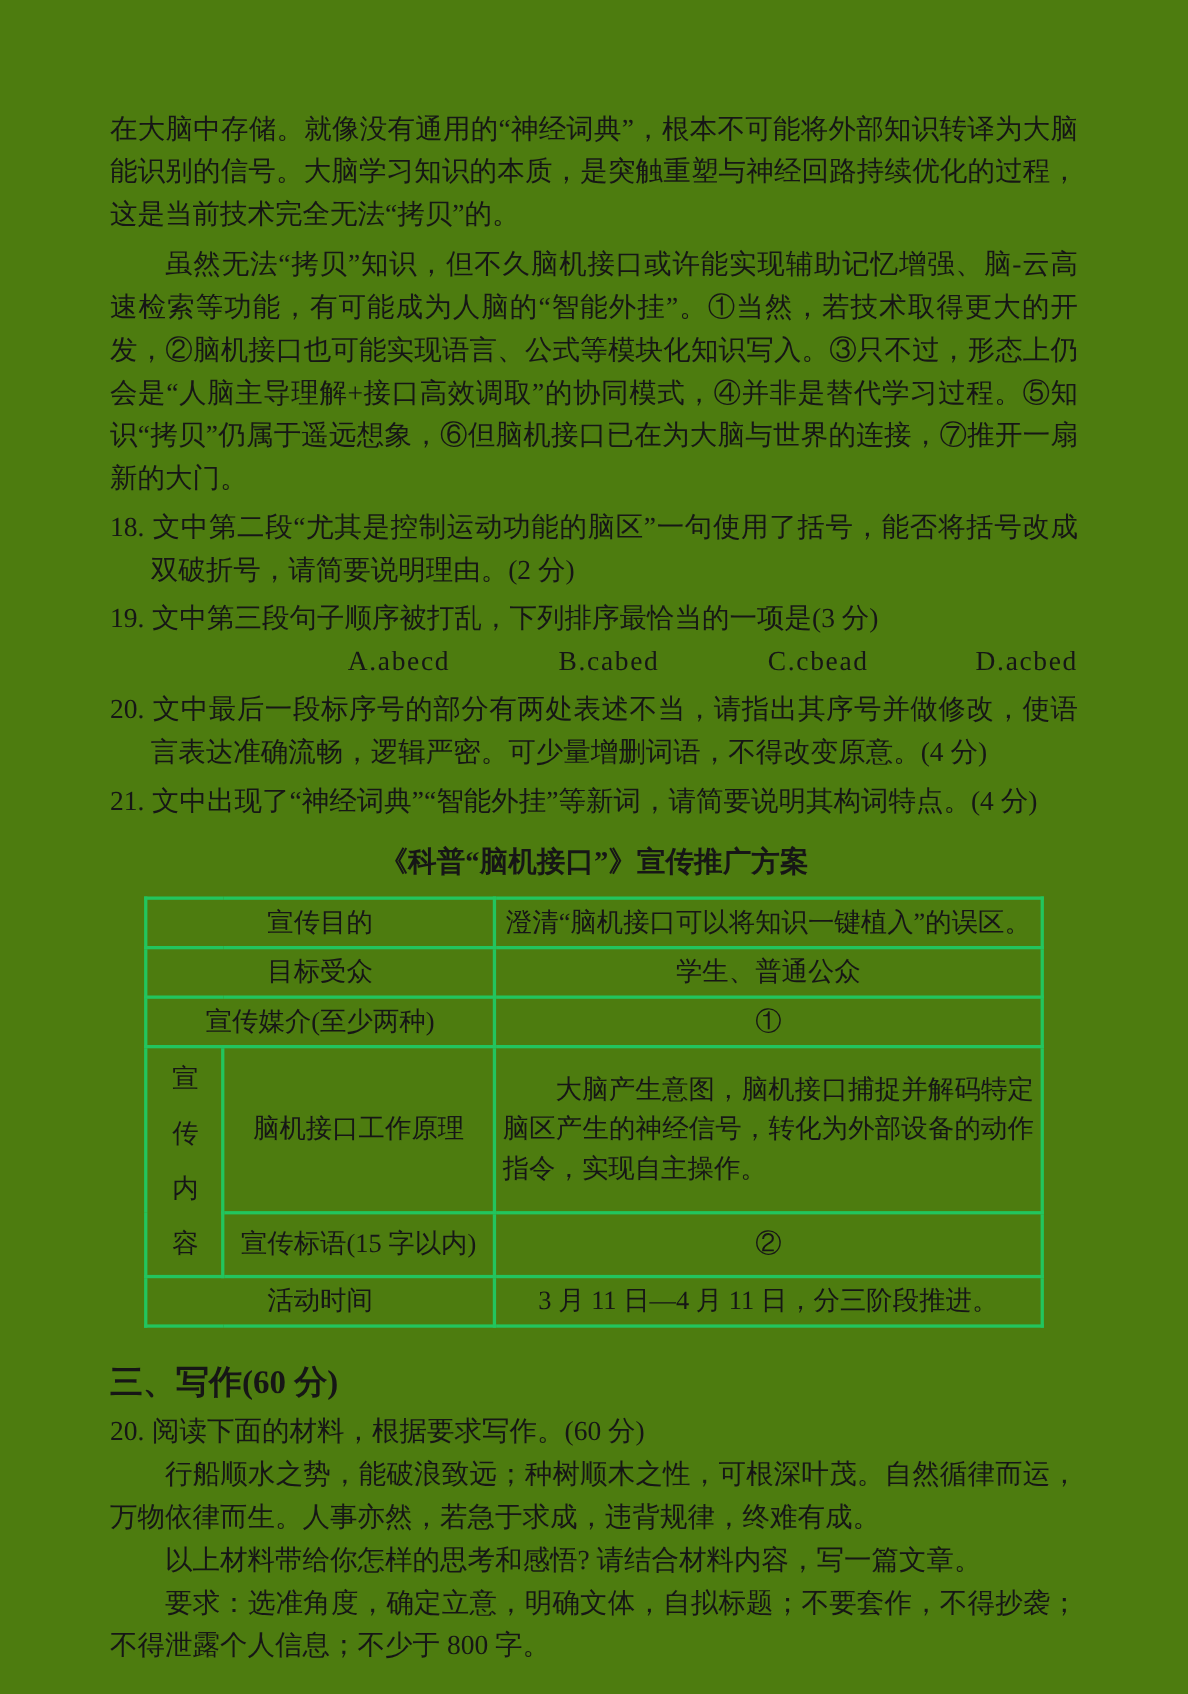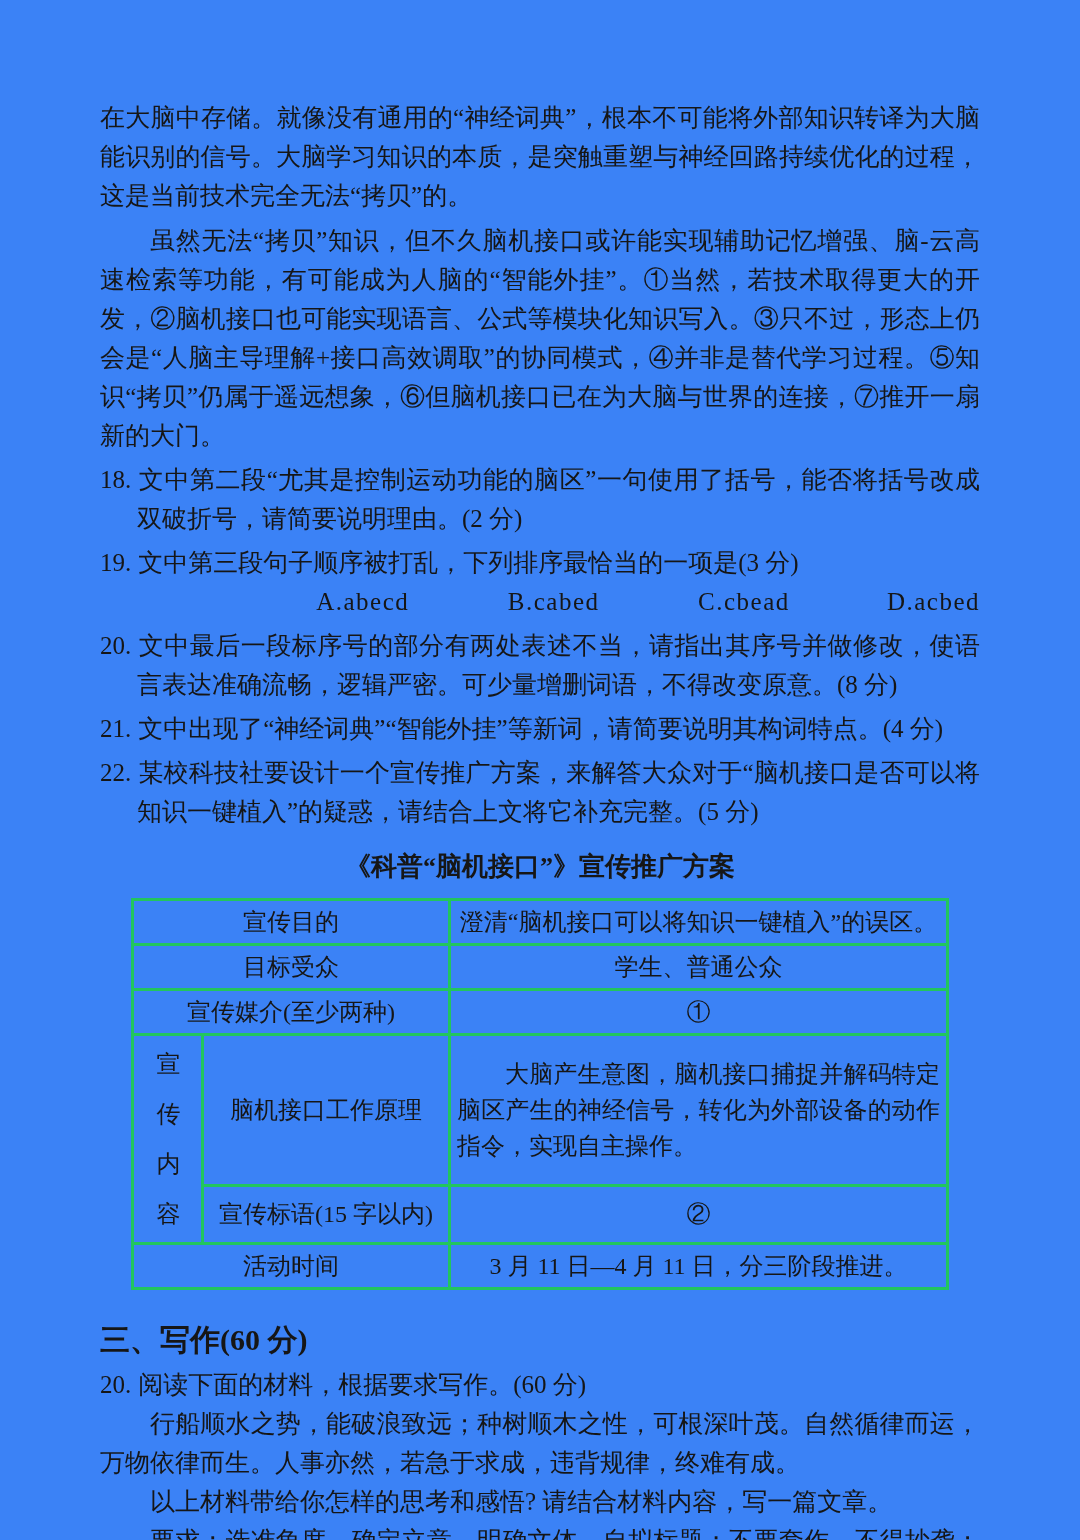--- a/index.html
+++ b/index.html
@@ -2,21 +2,21 @@
 <html lang="zh"><head>
 <meta charset="utf-8">
 <style>
   html,body{margin:0;padding:0;background:#f6f6f4;}
   .page{
     position:relative;
     width:1080px;height:1540px;
     box-sizing:border-box;
     margin:0 auto;
     padding:98px 100px 0 100px;
-    background:#3b82f6;
+    background:#4d7c0f;
     color:#161616;
     font-family:"Liberation Serif","DejaVu Serif",serif;
     font-size:25px;
     line-height:39px;
     overflow:hidden;
   }
   .para{margin:0;text-align:justify;}
   .indent{text-indent:2em;}
   .question{margin:5px 0 0 0;padding-left:37px;text-indent:-37px;text-align:justify;}
   .qnum{padding-right:7px;}
@@ -52,25 +52,24 @@
   <p class="question"><span class="qnum">18.</span><span>文中第二段“尤其是控制运动功能的脑区”一句使用了括号，能否将括号改成双破折号，请简要说明理由。(2 分)</span></p>
 
   <p class="question"><span class="qnum">19.</span><span>文中第三段句子顺序被打乱，下列排序最恰当的一项是(3 分)</span></p>
   <div class="options">
     <span class="option">A.abecd</span>
     <span class="option">B.cabed</span>
     <span class="option">C.cbead</span>
     <span class="option">D.acbed</span>
   </div>
 
-  <p class="question"><span class="qnum">20.</span><span>文中最后一段标序号的部分有两处表述不当，请指出其序号并做修改，使语言表达准确流畅，逻辑严密。可少量增删词语，不得改变原意。(8 分)</span></p>
+  <p class="question"><span class="qnum">20.</span><span>文中最后一段标序号的部分有两处表述不当，请指出其序号并做修改，使语言表达准确流畅，逻辑严密。可少量增删词语，不得改变原意。(4 分)</span></p>
 
   <p class="question"><span class="qnum">21.</span><span>文中出现了“神经词典”“智能外挂”等新词，请简要说明其构词特点。(4 分)</span></p>
 
-  <p class="question"><span class="qnum">22.</span><span>某校科技社要设计一个宣传推广方案，来解答大众对于“脑机接口是否可以将知识一键植入”的疑惑，请结合上文将它补充完整。(5 分)</span></p>
 
   <p class="table-title">《科普“脑机接口”》宣传推广方案</p>
 
   <table class="plan">
     <colgroup>
         <col style="width:70px;">
         <col style="width:247px;">
         <col style="width:498px;">
       </colgroup>
     <tbody>

